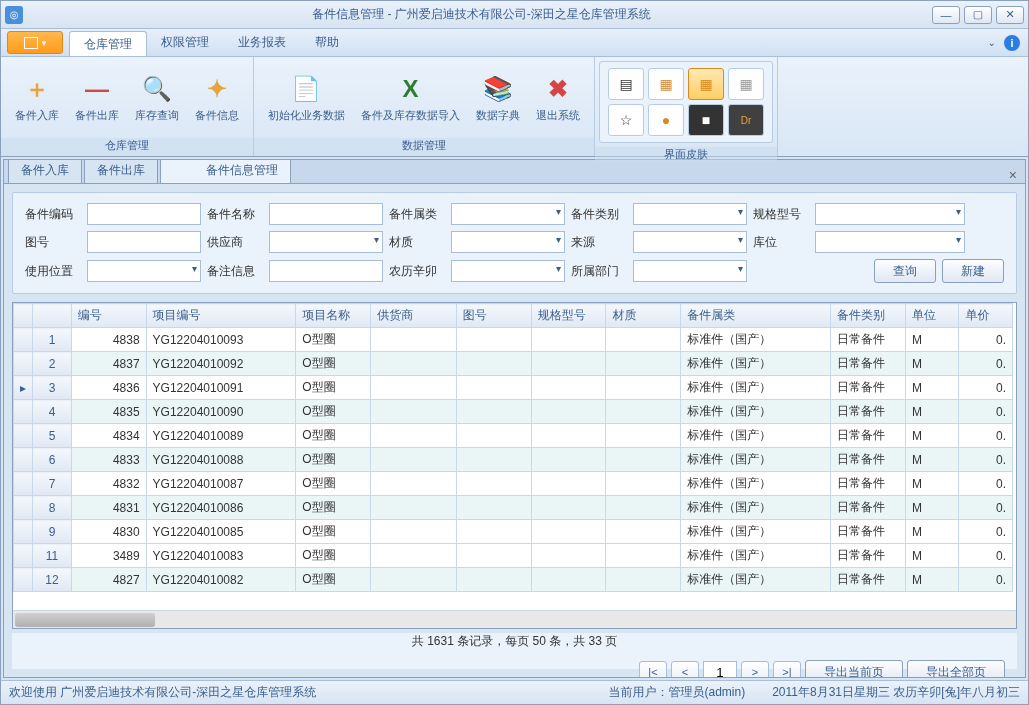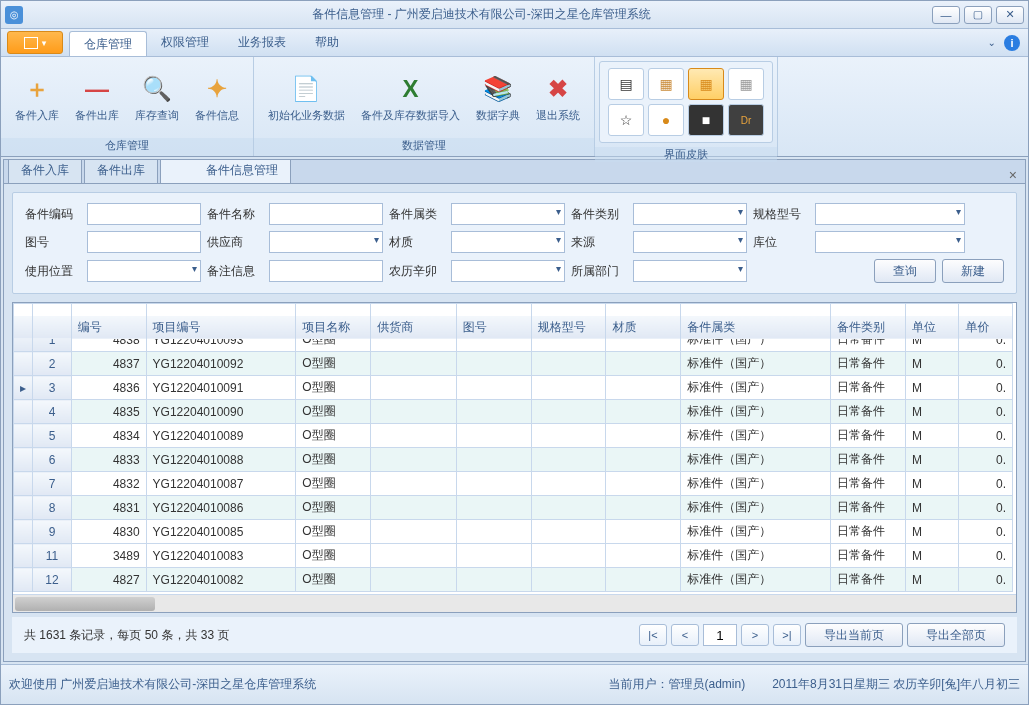--- a/index.html
+++ b/index.html
@@ -52,37 +52,37 @@
 .field-input{height:22px;border:1px solid #a8bdd8;background:#fff;padding:0 4px;font-size:12px;}
 .field-combo{position:relative;}
 .field-combo::after{content:"▾";position:absolute;right:4px;top:3px;color:#3b5e8c;font-size:10px;pointer-events:none;}
 .w1{width:114px;} .w2{width:114px;}
 .btn{height:24px;padding:0 18px;background:linear-gradient(#fdfdfe,#e0e8f4);border:1px solid #8ba0bc;border-radius:3px;color:#3b5e8c;cursor:pointer;font-size:12px;}
 
 .grid-wrap{flex:1;margin:0 8px;border:1px solid #8ba0bc;background:#fff;overflow:hidden;display:flex;flex-direction:column;}
 .grid{flex:1;overflow:auto;}
 table{border-collapse:collapse;width:1000px;table-layout:fixed;}
 th,td{border:1px solid #c8d8ec;padding:3px 6px;font-size:12px;text-align:left;white-space:nowrap;overflow:hidden;height:20px;}
-th{background:linear-gradient(#f4f8fc,#e0e8f4);color:#3b5e8c;font-weight:normal;position:sticky;top:12px;}
+th{background:linear-gradient(#f4f8fc,#e0e8f4);color:#3b5e8c;font-weight:normal;position:sticky;top:0;}
 .rownum-col{width:36px;text-align:center;background:linear-gradient(#f4f8fc,#e0e8f4);color:#3b5e8c;}
 .indicator-col{width:18px;background:linear-gradient(#f4f8fc,#e0e8f4);text-align:center;color:#3b5e8c;}
 tr.even td{background:#eaf6f6;}
 tr.odd td{background:#fff;}
 tr td.rownum-col,tr td.indicator-col{background:linear-gradient(#f4f8fc,#e0e8f4);}
 .num-right{text-align:right;}
 .hscroll{height:18px;background:#e8e8e8;border-top:1px solid #c8d8ec;position:relative;}
 .hscroll-thumb{position:absolute;left:2px;top:2px;height:14px;width:140px;background:linear-gradient(#d0d0d0,#b0b0b0);border-radius:3px;}
 
-.pager{height:36px;display:flex;align-items:center;padding:0 12px;gap:10px;background:#eaf2fb;margin:4px 8px 8px;}
+.pager{height:36px;display:flex;align-items:center;padding:0 12px;gap:10px;background:#eaf2fb;margin:4px 8px 8px;flex-direction:column;}
 .pager-info{color:#333;}
 .pager-btns{margin-left:auto;display:flex;gap:4px;align-items:center;}
 .pager-btn{width:28px;height:22px;border:1px solid #a8bdd8;background:linear-gradient(#fff,#e8f0fa);border-radius:3px;display:flex;align-items:center;justify-content:center;cursor:pointer;font-size:11px;color:#3b5e8c;}
 .pager-input{width:34px;height:22px;border:1px solid #a8bdd8;text-align:center;}
 
-.statusbar{height:40px;background:linear-gradient(#eaf2fb,#d7e4f2);border-top:1px solid #a8bdd8;display:flex;align-items:center;padding:0 8px;font-size:12px;color:#3b5e8c;}
+.statusbar{height:24px;background:linear-gradient(#eaf2fb,#d7e4f2);border-top:1px solid #a8bdd8;display:flex;align-items:center;padding:0 8px;font-size:12px;color:#3b5e8c;}
 .statusbar .right{margin-left:auto;display:flex;gap:27px;}
 </style>
 </head>
 <body>
 
 <div class="window">
   <div class="titlebar">
     <div class="titlebar-icon">◎</div>
     <div class="title-text">备件信息管理 - 广州爱启迪技术有限公司-深田之星仓库管理系统</div>
     <div class="win-btns">

